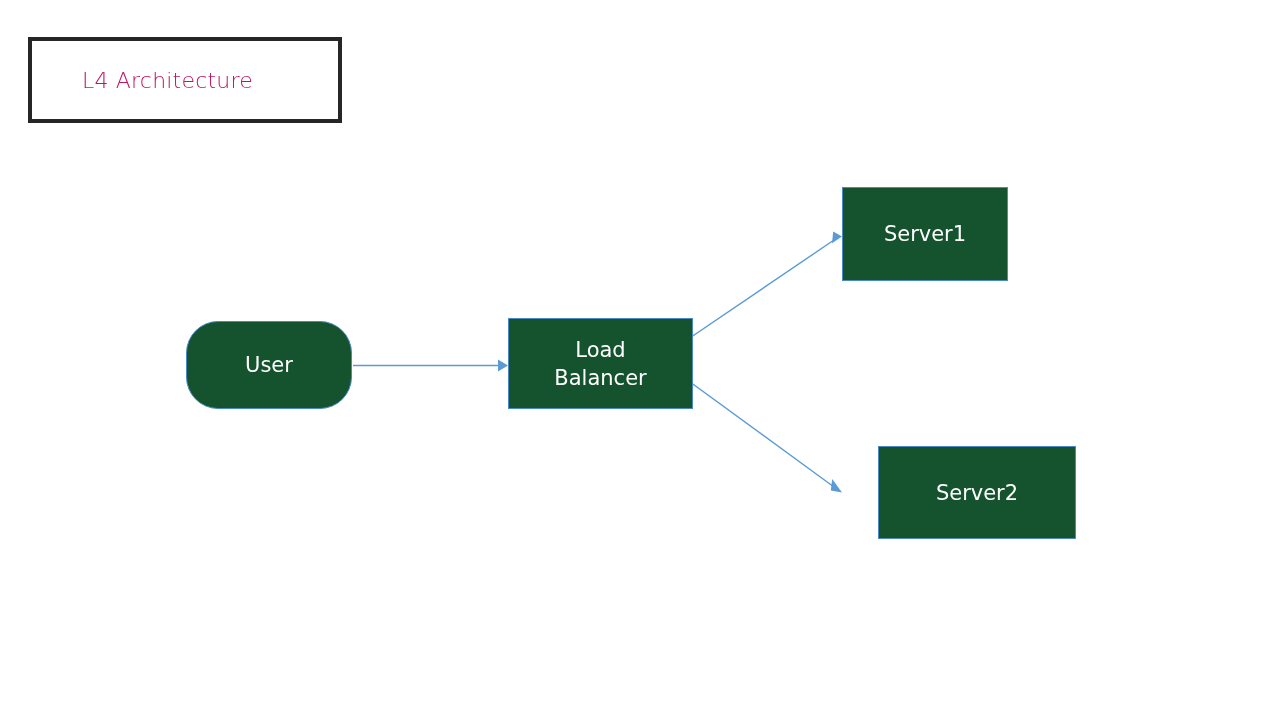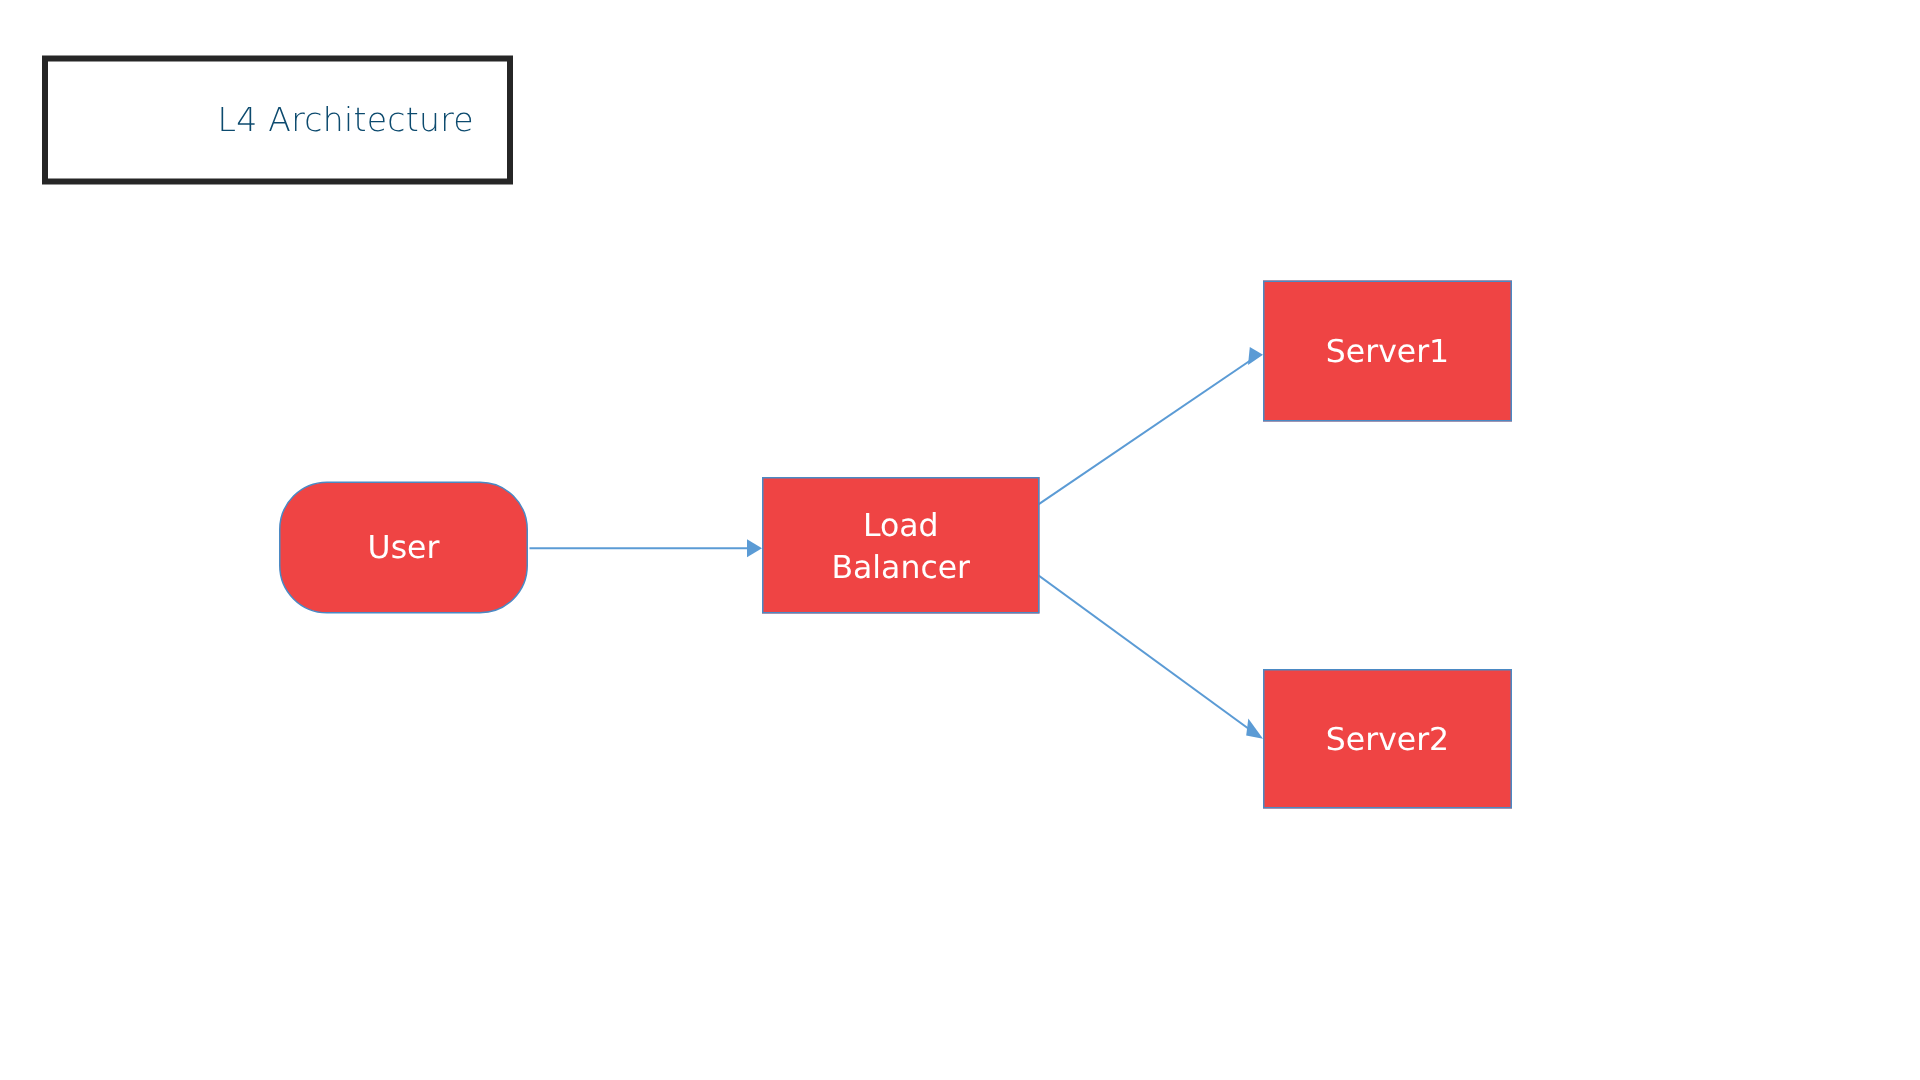--- a/index.html
+++ b/index.html
@@ -29,49 +29,49 @@
     height: 86px;
     border: 4px solid #262626;
     background: #ffffff;
     box-sizing: border-box;
     display: flex;
     align-items: center;
   }
   .title-text {
     font-size: 22px;
     font-weight: 300;
-    color: #0c4a6e;
+    color: #be185d;
     letter-spacing: 0.2px;
-    padding-left: 113px;
+    padding-left: 50px;
     white-space: nowrap;
     font-family: "DejaVu Sans", sans-serif;
   }
   
   .node {
     position: absolute;
     box-sizing: border-box;
-    background: #ef4444;
+    background: #14532d;
     border: 1px solid #4a89c4;
     display: flex;
     align-items: center;
     justify-content: center;
     text-align: center;
   }
   .node-label {
     color: #ffffff;
     font-size: 21px;
     font-weight: 400;
     line-height: 28px;
     white-space: pre-line;
     font-family: "DejaVu Sans", sans-serif;
   }
   #node-user      { left: 186px; top: 321px; width: 166px; height: 88px; border-radius: 32px; }
   #node-lb        { left: 508px; top: 318px; width: 185px; height: 91px; }
   #node-server1   { left: 842px; top: 187px; width: 166px; height: 94px; }
-  #node-server2   { left: 842px; top: 446px; width: 166px; height: 93px; }
+  #node-server2   { left: 878px; top: 446px; width: 198px; height: 93px; }
 
   
   #connectors {
     position: absolute;
     left: 0;
     top: 0;
     width: 1280px;
     height: 720px;
     pointer-events: none;
   }

